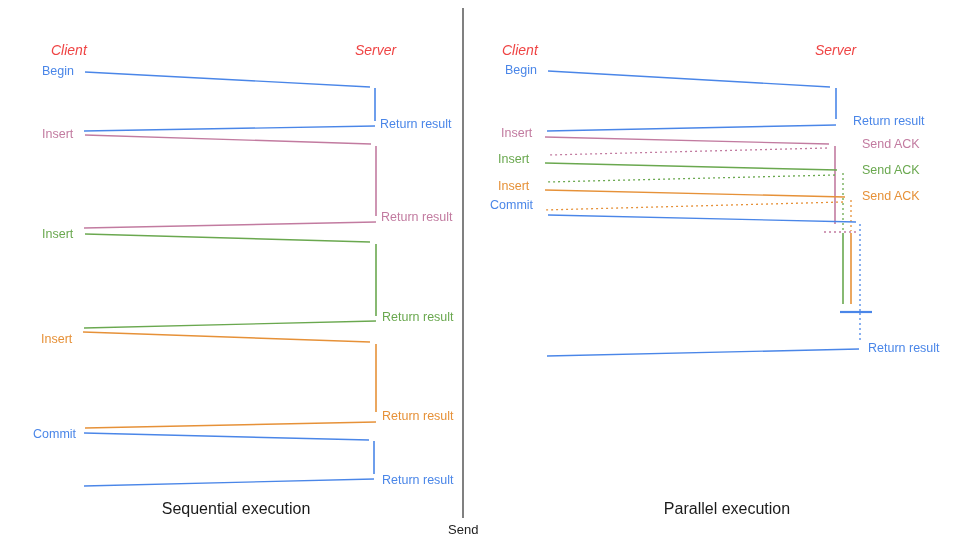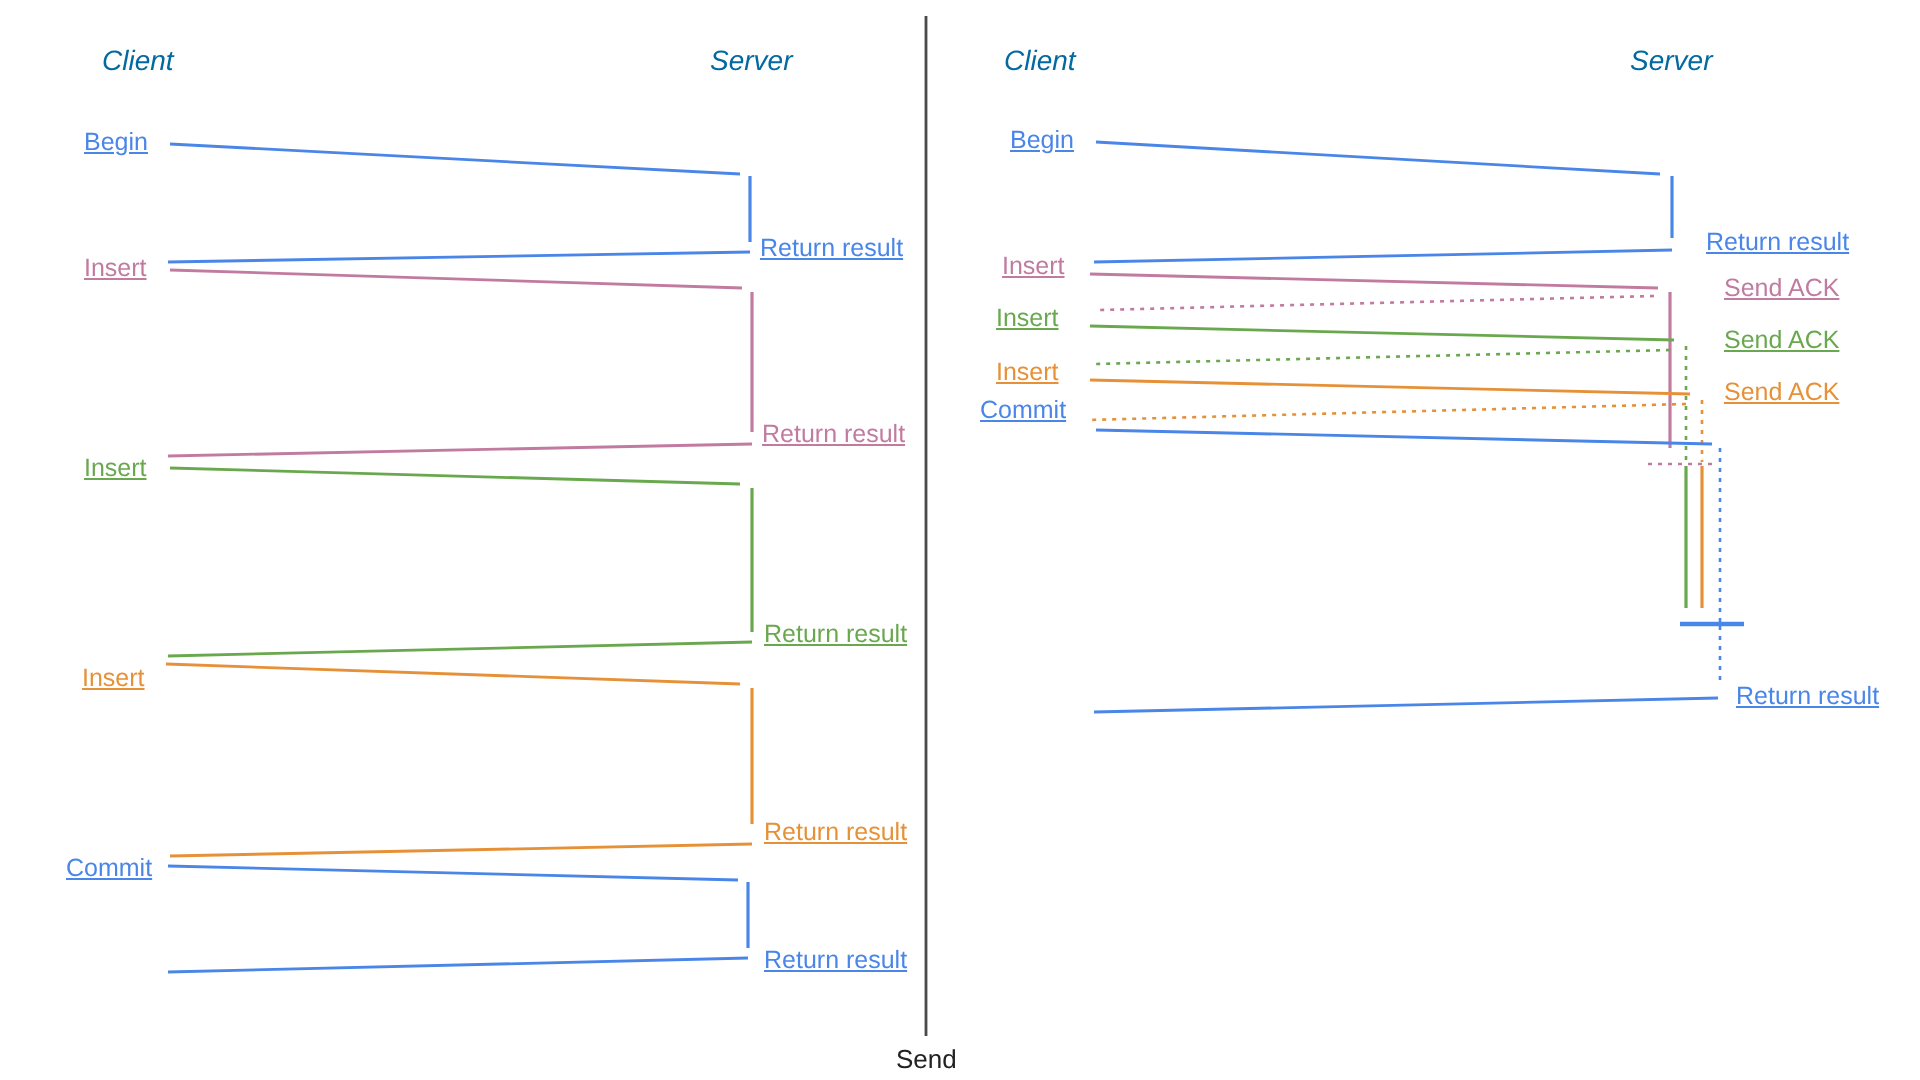--- a/index.html
+++ b/index.html
@@ -1,21 +1,21 @@
 <!DOCTYPE html>
 <html><head>
 <meta charset="utf-8">
 <style>
   html,body{margin:0;padding:0;background:#ffffff;}
   body{width:960px;height:540px;position:relative;overflow:hidden;
        font-family:"Liberation Sans","DejaVu Sans",sans-serif;}
   .stage{position:absolute;inset:0;width:960px;height:540px;}
   svg.lines{position:absolute;left:0;top:0;width:960px;height:540px;}
-  .lbl{position:absolute;font-size:12.5px;line-height:14px;white-space:nowrap;text-decoration:underline;}
-  .hdr{position:absolute;font-size:14px;font-style:italic;color:#0369a1;line-height:16px;white-space:nowrap;}
+  .lbl{position:absolute;font-size:12.5px;line-height:14px;white-space:nowrap;}
+  .hdr{position:absolute;font-size:14px;font-style:italic;color:#ef4444;line-height:16px;white-space:nowrap;margin-top:20px;}
   .title{position:absolute;font-size:16px;color:#1b1b1b;width:200px;text-align:center;line-height:18px;}
   .blue{color:#4a86e8;} .pink{color:#c27ba0;} .green{color:#6aa84f;} .orange{color:#e69138;}
   .axis-lbl{position:absolute;font-size:13px;color:#222222;line-height:15px;}
   path,line{fill:none;}
   .s-blue{stroke:#4a86e8;} .s-pink{stroke:#c27ba0;} .s-green{stroke:#6aa84f;} .s-orange{stroke:#e69138;}
   .w{stroke-width:1.4;} .wv{stroke-width:1.6;}
   .dash{stroke-dasharray:2 3;stroke-width:1.3;}
   .bar{stroke-width:2.2;}
   .s-axis{stroke:#4a4a4a;stroke-width:1.4;}
 </style>
@@ -109,29 +109,31 @@
   <span class="lbl blue" style="left:42px;top:64px;">Begin</span>
   <span class="lbl blue" style="left:380px;top:117px;">Return result</span>
   <span class="lbl pink" style="left:42px;top:127px;">Insert</span>
   <span class="lbl pink" style="left:381px;top:210px;">Return result</span>
   <span class="lbl green" style="left:42px;top:227px;">Insert</span>
   <span class="lbl green" style="left:382px;top:310px;">Return result</span>
   <span class="lbl orange" style="left:41px;top:332px;">Insert</span>
   <span class="lbl orange" style="left:382px;top:409px;">Return result</span>
   <span class="lbl blue" style="left:33px;top:427px;">Commit</span>
   <span class="lbl blue" style="left:382px;top:473px;">Return result</span>
+  <div class="title" style="left:136px;top:500px;">Sequential execution</div>
 
   <span class="hdr" style="left:502px;top:22px;">Client</span>
   <span class="hdr" style="left:815px;top:22px;">Server</span>
 
   <span class="lbl blue" style="left:505px;top:63px;">Begin</span>
   <span class="lbl blue" style="left:853px;top:114px;">Return result</span>
   <span class="lbl pink" style="left:501px;top:126px;">Insert</span>
   <span class="lbl pink" style="left:862px;top:137px;">Send ACK</span>
   <span class="lbl green" style="left:498px;top:152px;">Insert</span>
   <span class="lbl green" style="left:862px;top:163px;">Send ACK</span>
   <span class="lbl orange" style="left:498px;top:179px;">Insert</span>
   <span class="lbl orange" style="left:862px;top:189px;">Send ACK</span>
   <span class="lbl blue" style="left:490px;top:198px;">Commit</span>
   <span class="lbl blue" style="left:868px;top:341px;">Return result</span>
+  <div class="title" style="left:627px;top:500px;">Parallel execution</div>
 
   <span class="axis-lbl" style="left:448px;top:522px;">Send</span>
 </div>
 
 </body></html>

